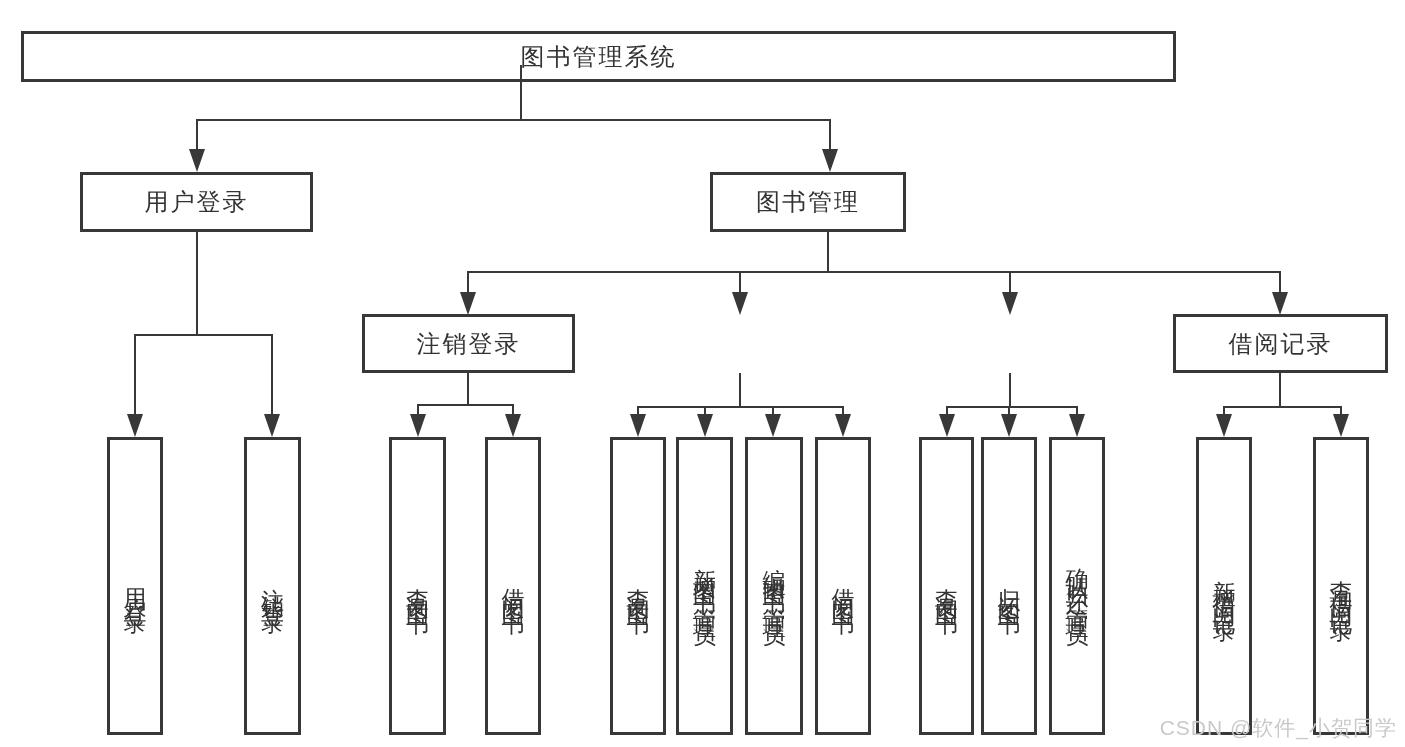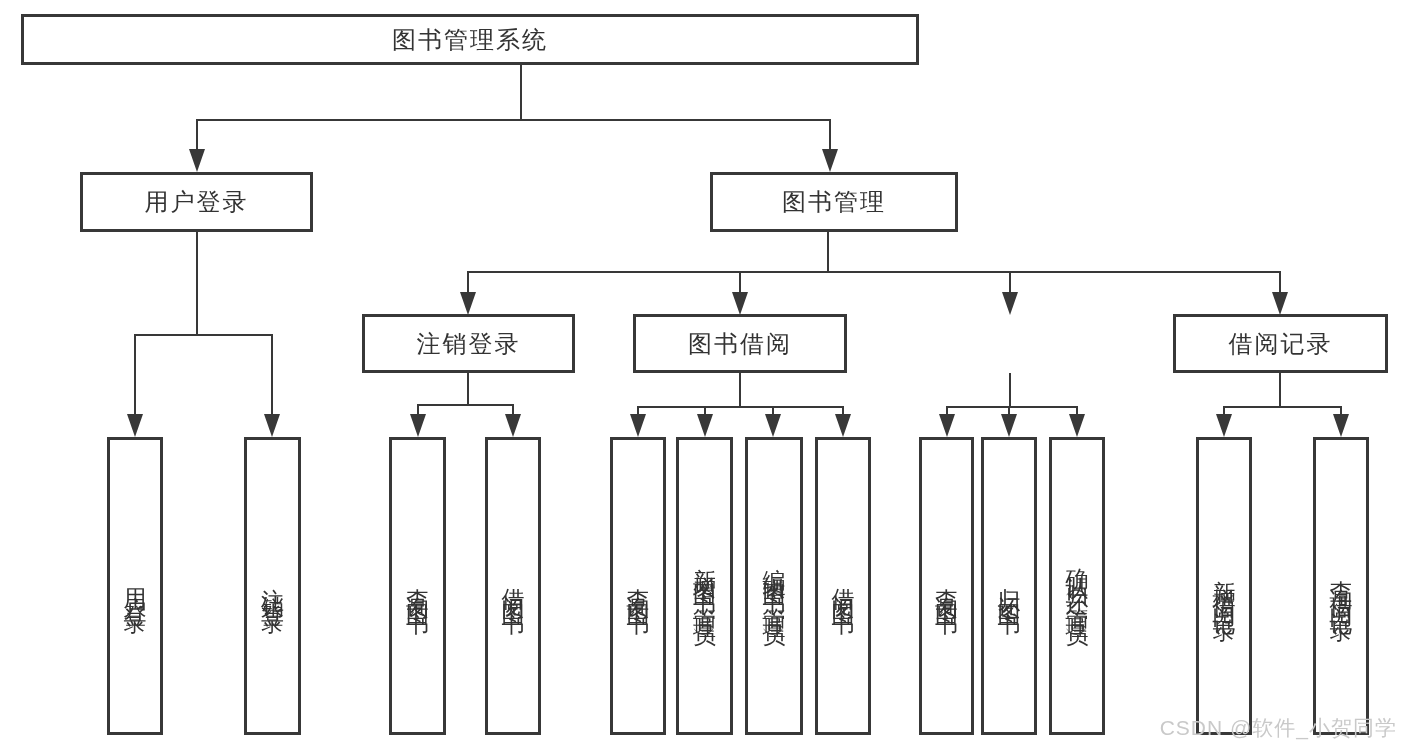--- a/index.html
+++ b/index.html
@@ -47,35 +47,35 @@
     font-size: 21px;
     color: #c9c9c9;
     letter-spacing: 1px;
   }
 </style>
 </head>
 <body>
 
 <div class="stage">
 
-  <div class="box" style="left:21px; top:14px; width:898px; height:51px;">
+  <div class="box" style="left:21px; top:31px; width:1155px; height:51px;">
     <span>图书管理系统</span>
   </div>
 
   <div class="vl" style="left:520px; top:65px; height:56px;"></div>
   <div class="hl" style="left:196px; top:119px; width:635px;"></div>
   <div class="vl" style="left:196px; top:119px; height:34px;"></div>
   <div class="ah" style="left:189px; top:149px;"></div>
   <div class="vl" style="left:829px; top:119px; height:34px;"></div>
   <div class="ah" style="left:822px; top:149px;"></div>
 
   <div class="box" style="left:80px; top:172px; width:233px; height:60px;">
     <span>用户登录</span>
   </div>
-  <div class="box" style="left:710px; top:172px; width:248px; height:60px;">
+  <div class="box" style="left:710px; top:172px; width:196px; height:60px;">
     <span>图书管理</span>
   </div>
 
   <div class="vl" style="left:196px; top:232px; height:103px;"></div>
   <div class="hl" style="left:134px; top:334px; width:139px;"></div>
   <div class="vl" style="left:134px; top:334px; height:84px;"></div>
   <div class="ah" style="left:127px; top:414px;"></div>
   <div class="vl" style="left:271px; top:334px; height:84px;"></div>
   <div class="ah" style="left:264px; top:414px;"></div>
 
@@ -85,23 +85,20 @@
   <div class="ah" style="left:460px; top:292px;"></div>
   <div class="vl" style="left:739px; top:271px; height:25px;"></div>
   <div class="ah" style="left:732px; top:292px;"></div>
   <div class="vl" style="left:1009px; top:271px; height:25px;"></div>
   <div class="ah" style="left:1002px; top:292px;"></div>
   <div class="vl" style="left:1279px; top:271px; height:25px;"></div>
   <div class="ah" style="left:1272px; top:292px;"></div>
 
   <div class="box" style="left:362px; top:314px; width:213px; height:59px;">
     <span>注销登录</span>
-  </div>
-  <div class="box" style="left:633px; top:314px; width:214px; height:59px;">
-    <span>图书借阅</span>
   </div>
   <div class="box" style="left:1173px; top:314px; width:215px; height:59px;">
     <span>借阅记录</span>
   </div>
 
   <div class="vl" style="left:467px; top:373px; height:32px;"></div>
   <div class="hl" style="left:417px; top:404px; width:97px;"></div>
   <div class="vl" style="left:417px; top:404px; height:14px;"></div>
   <div class="ah" style="left:410px; top:414px;"></div>
   <div class="vl" style="left:512px; top:404px; height:14px;"></div>

